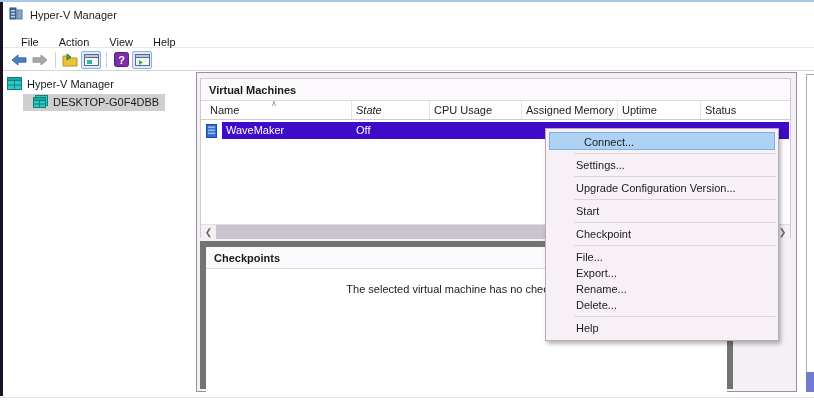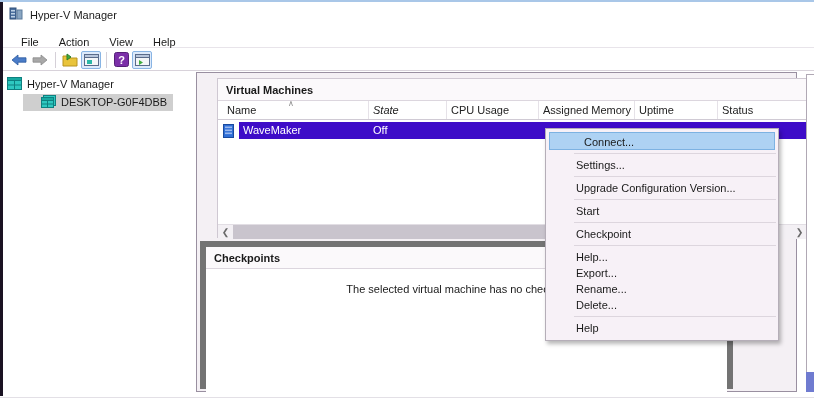--- a/index.html
+++ b/index.html
@@ -27,27 +27,27 @@
   .tbtn { width:20px; height:18px; display:flex; align-items:center; justify-content:center; margin-right:1px; }
   .tbtn.framed { border:1px solid #88b4e4; background:#ddeafb; border-radius:2px; }
   .tsep { width:1px; height:16px; background:#d5d0d8; margin:0 4px; }
 
   
   .tree { position:absolute; left:4px; top:72px; width:190px; height:320px; background:#fff; }
   .tree-item { display:flex; align-items:center; height:16px; margin-top:4px; }
   .tree-item .lbl { margin-left:5px; white-space:nowrap; }
   .tree-root { padding-left:3px; }
   .tree-child { padding-left:0; margin-left:19px; margin-top:2px; }
-  .tree-child .selwrap { display:flex; align-items:center; background:#cfcfcf; padding:1px 6px 1px 18px;justify-content:space-between; }
+  .tree-child .selwrap { display:flex; align-items:center; background:#cfcfcf; padding:1px 6px 1px 10px;justify-content:space-between; }
 
   
   .pane { position:absolute; left:196px; top:72px; width:601px; height:320px;
     background:#f4f0f4; border:1px solid #998fa0; }
 
-  .vmbox { position:absolute; left:20px; top:5px; width:591px; height:160px;
+  .vmbox { position:absolute; left:3px; top:5px; width:591px; height:160px;
     background:#fff; border:1px solid #cfc8d2; }
   .vm-title { height:22px; background:#fbf9fb; border-bottom:1px solid #dcd6de;
     display:flex; align-items:center; padding-left:8px; font-weight:bold; }
   .vm-cols { height:19px; display:flex; border-bottom:1px solid #d0cad4; background:#fff; position:relative; }
   .vm-col { border-right:1px solid #e6e2e8; padding:3px 0 0 4px; color:#222; overflow:hidden; white-space:nowrap; }
   .c-name{width:151px; padding-left:9px;} .c-state{width:78px;font-style:italic;} .c-cpu{width:92px;}
   .c-mem{width:96px;} .c-up{width:83px;} .c-status{flex:1; border-right:none;}
   .sortcaret { position:absolute; left:70px; top:-2px; font-size:8px; color:#8a8a8a; }
   .vm-rows { position:relative; height:104px; background:#fff; }
   .vm-row { position:absolute; left:0; top:2px; width:100%; height:17px;padding-left:31px; }
@@ -236,20 +236,20 @@
     <div class="citem hl">Connect...</div>
     <div class="csep"></div>
     <div class="citem">Settings...</div>
     <div class="csep"></div>
     <div class="citem">Upgrade Configuration Version...</div>
     <div class="csep"></div>
     <div class="citem">Start</div>
     <div class="csep"></div>
     <div class="citem">Checkpoint</div>
     <div class="csep"></div>
-    <div class="citem">Help...</div>
+    <div class="citem">File...</div>
     <div class="citem">Export...</div>
     <div class="citem">Rename...</div>
     <div class="citem">Delete...</div>
     <div class="csep"></div>
     <div class="citem">Help</div>
   </div>
 </div>
 
 </body></html>

